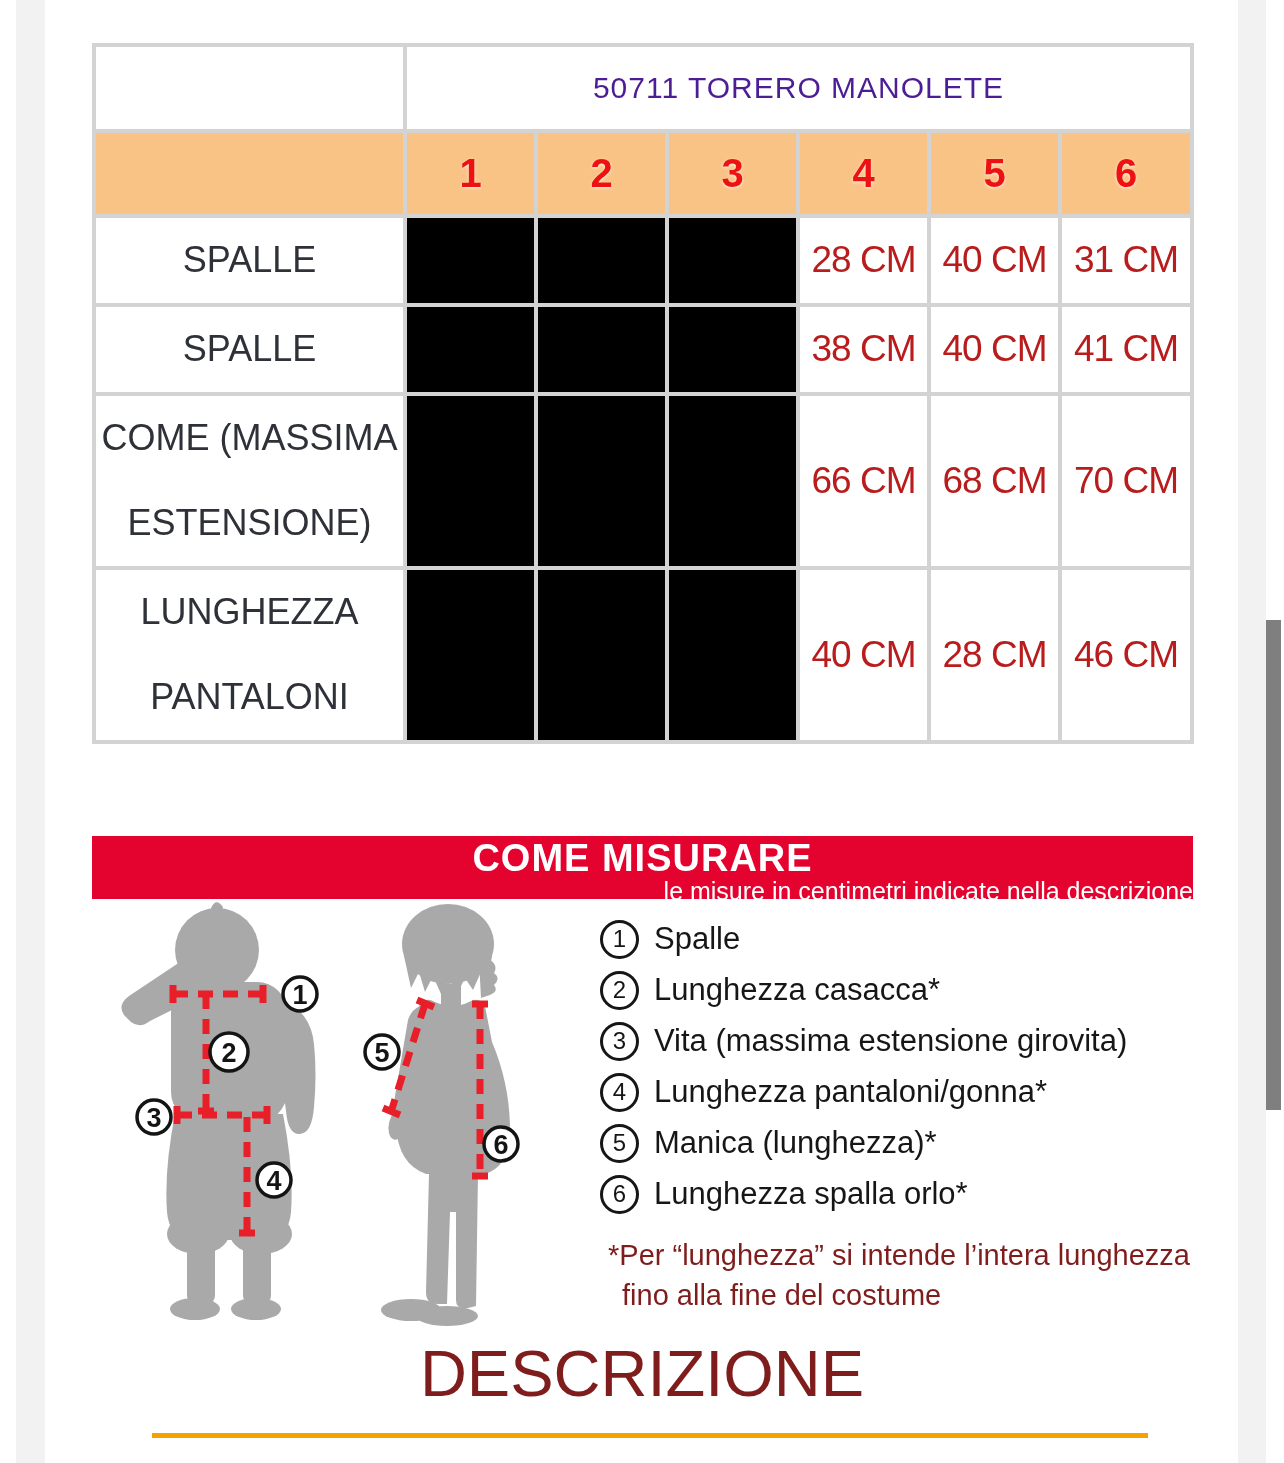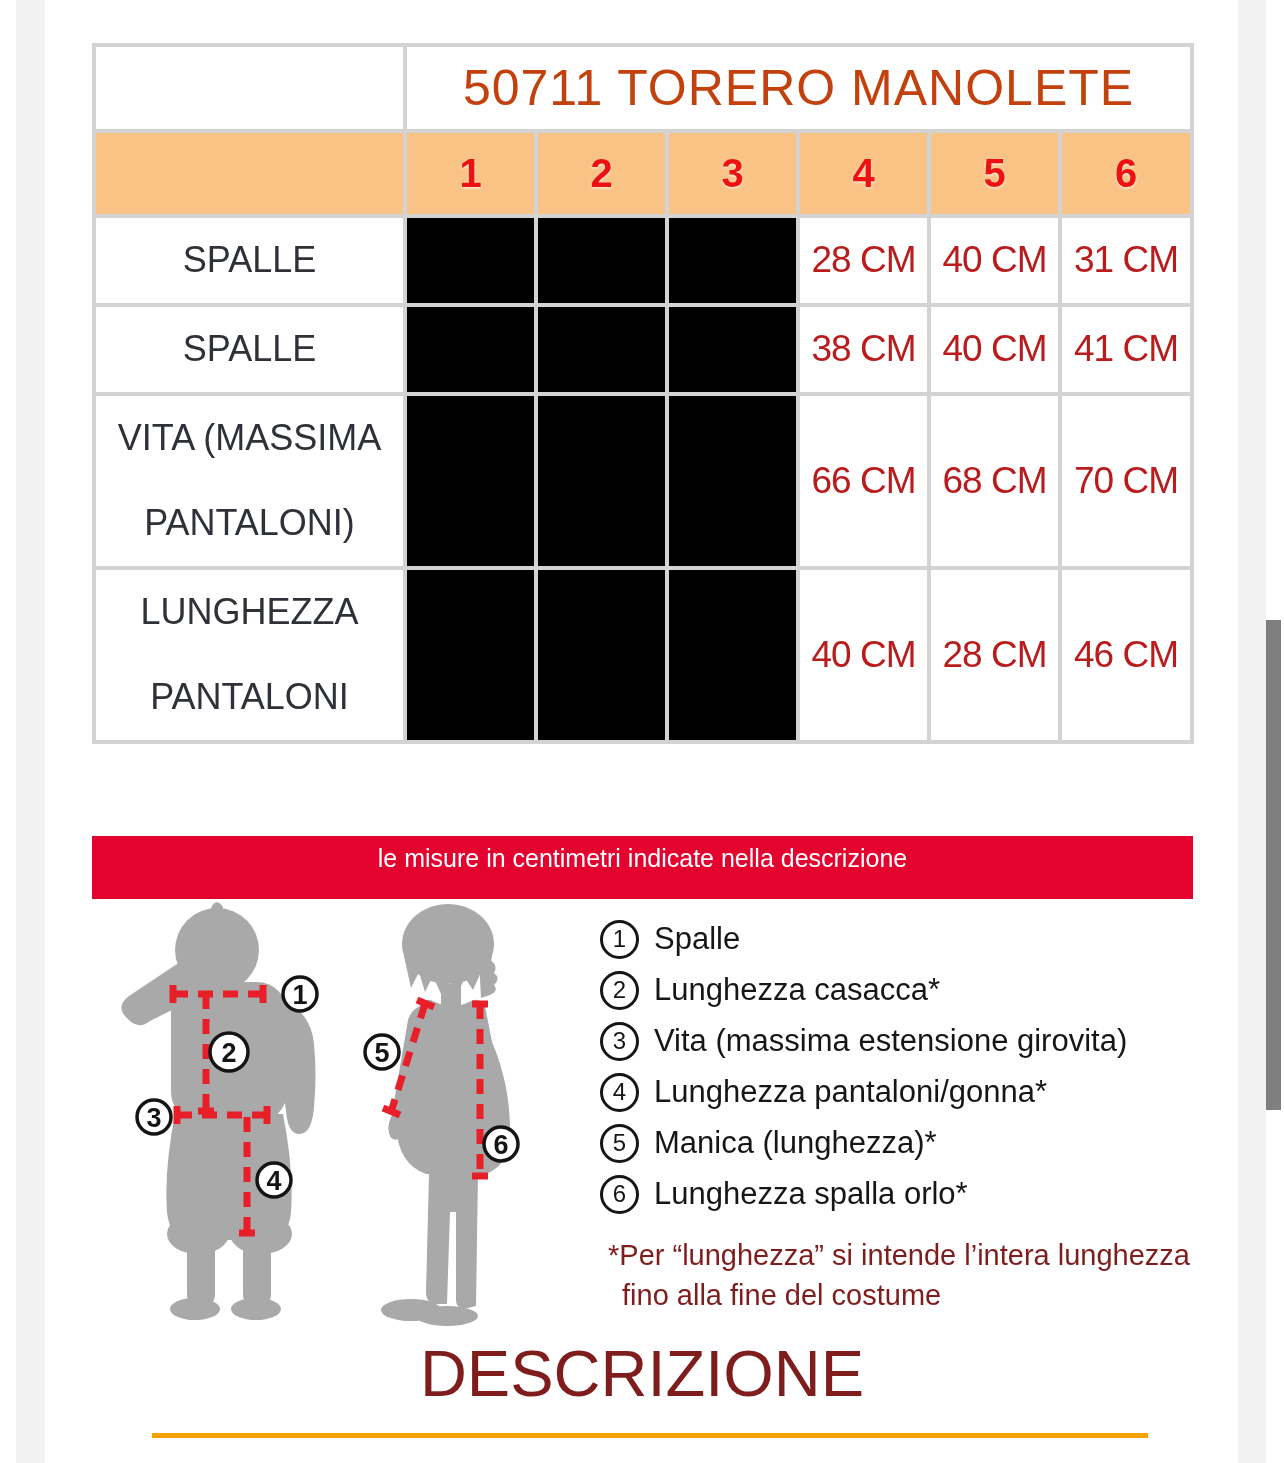--- a/index.html
+++ b/index.html
@@ -7,34 +7,34 @@
         font-family:"Liberation Sans", sans-serif;}
   .gutter{position:absolute;top:0;height:100%;background:#F2F2F2;}
   .gutter-left{left:16px;width:29px;}
   .gutter-right{left:1238px;width:28px;}
   .scroll-thumb{position:absolute;left:1266px;top:620px;width:15px;height:490px;background:#7F7F7F;}
 
   
   table.size-table{position:absolute;left:92px;top:43px;width:1098px;border-collapse:collapse;
         table-layout:fixed;background:#ffffff;}
   table.size-table td{border:4px solid #D3D3D3;text-align:center;vertical-align:middle;padding:0;overflow:hidden;}
-  td.product-title-cell{font-size:50px;color:#c2410c;letter-spacing:1px;}
+  td.product-title-cell{font-size:30px;color:#4c1d95;letter-spacing:1px;}
   tr.size-row td{background:#FAC386;font-size:40px;font-weight:bold;color:#EE1111;
         text-shadow:0 1px 3px rgba(255,255,255,0.85);}
   td.row-label{font-size:36px;color:#2E3138;line-height:2.36;}
   td.val{font-size:37px;color:#b91c1c;letter-spacing:-1px;}
   td.bk{background:#000000;}
   tr.h1{height:86px;} tr.size-row{height:85px;} tr.r1{height:86px;} tr.r2{height:86px;}
   tr.r3{height:168px;} tr.r4{height:170px;}
 
   
   .banner{position:absolute;left:92px;top:836px;width:1101px;height:63px;background:#E4032E;
         color:#ffffff;text-align:center;}
   .banner-title{font-size:38px;font-weight:bold;letter-spacing:1px;margin-top:3px;line-height:1.0;}
-  .banner-subtitle{font-size:25px;line-height:1.0;margin-top:10px;}
+  .banner-subtitle{font-size:25px;line-height:1.0;margin-top:2px;text-align:right;}
 
   .diagram{position:absolute;left:95px;top:900px;width:520px;height:440px;}
 
   .legend{position:absolute;left:600px;top:921px;width:600px;}
   .legend-item{display:flex;align-items:center;height:36px;margin-bottom:15px;color:#161616;}
   .legend-circle{flex:0 0 auto;width:33px;height:33px;border:3px solid #161616;border-radius:50%;
         display:flex;align-items:center;justify-content:center;font-size:24px;margin-right:15px;}
   .legend-label{font-size:31px;white-space:nowrap;}
 
   .footnote{position:absolute;left:608px;top:1238px;font-size:29px;color:#7f1d1d;line-height:34px;}
@@ -90,41 +90,42 @@
     <tr class="r2">
       <td class="row-label">SPALLE</td>
       <td class="bk"></td>
       <td class="bk"></td>
       <td class="bk"></td>
       <td class="val">38 CM</td>
       <td class="val">40 CM</td>
       <td class="val">41 CM</td>
     </tr>
     <tr class="r3">
-      <td class="row-label">VITA (MASSIMA PANTALONI)</td>
+      <td class="row-label">COME (MASSIMA ESTENSIONE)</td>
       <td class="bk"></td>
       <td class="bk"></td>
       <td class="bk"></td>
       <td class="val">66 CM</td>
       <td class="val">68 CM</td>
       <td class="val">70 CM</td>
     </tr>
     <tr class="r4">
       <td class="row-label">LUNGHEZZA PANTALONI</td>
       <td class="bk"></td>
       <td class="bk"></td>
       <td class="bk"></td>
       <td class="val">40 CM</td>
       <td class="val">28 CM</td>
       <td class="val">46 CM</td>
     </tr>
   </tbody>
     </table>
 
   <div class="banner">
+    <div class="banner-title">COME MISURARE</div>
     <div class="banner-subtitle">le misure in centimetri indicate nella descrizione</div>
   </div>
 
   <svg class="diagram" viewBox="0 0 520 440" xmlns="http://www.w3.org/2000/svg">
 
     <g fill="#A9A9A9">
       <path d="M116,8 Q121,-3 128,7 L126,17 L117,17 Z"></path>
       <circle cx="122" cy="50" r="42"></circle>
       <path d="M100,52 L34,96 Q22,105 29,115 L36,122 Q45,129 55,121 L117,90 Z"></path>
       <rect x="76" y="82" width="116" height="140" rx="30"></rect>

